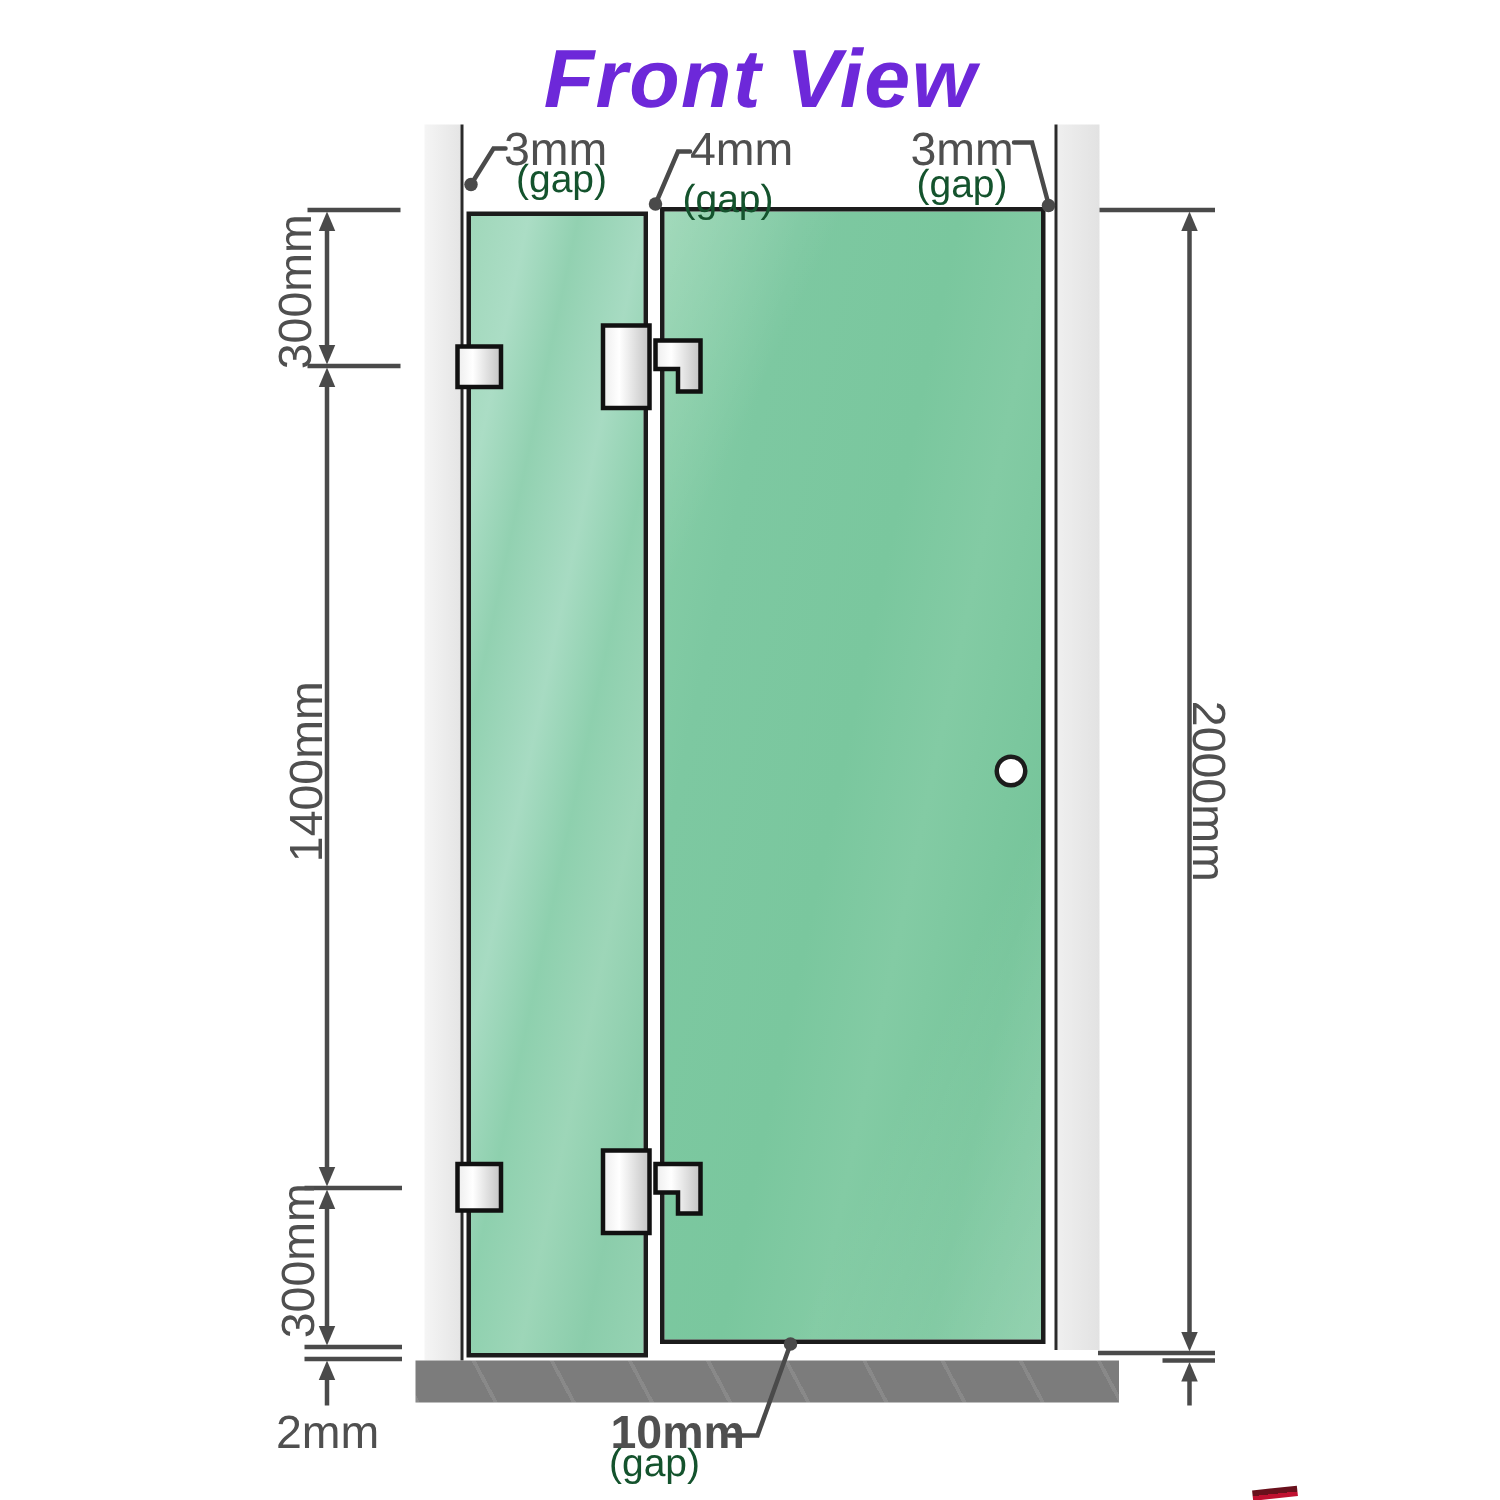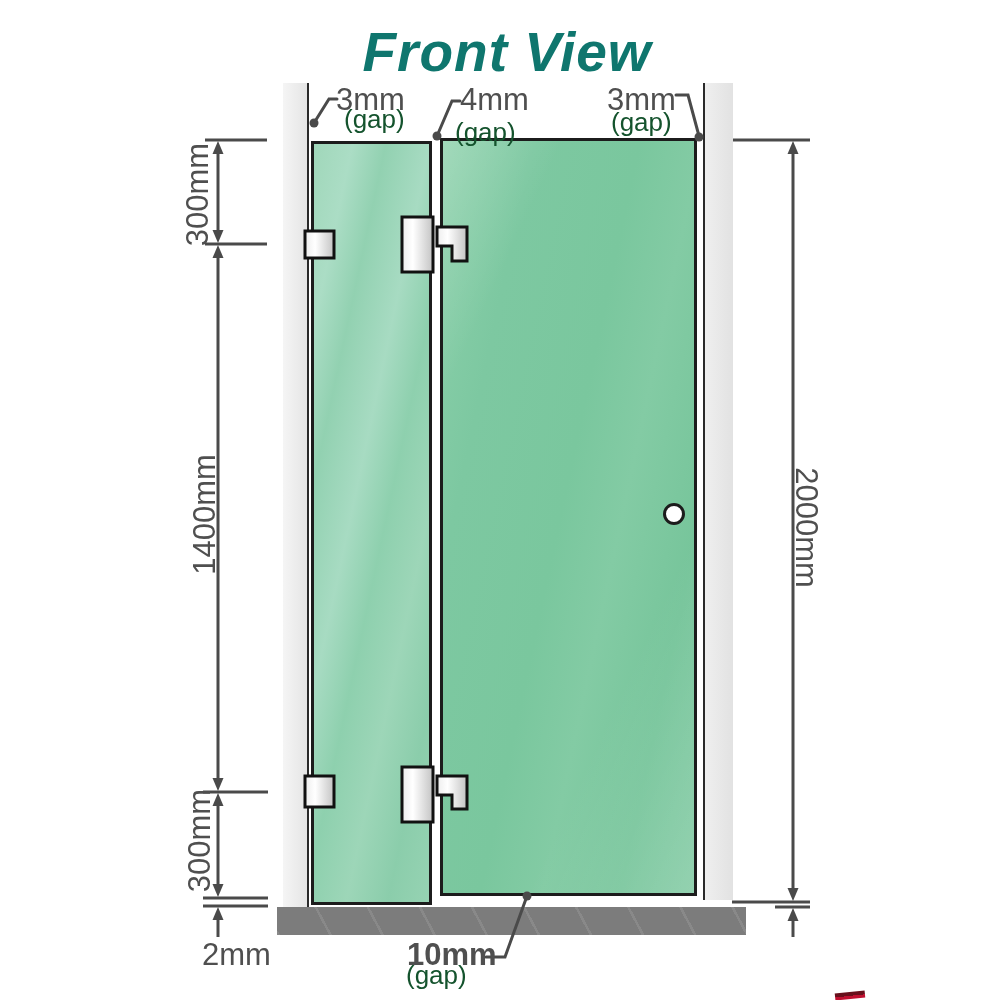--- a/index.html
+++ b/index.html
@@ -4,21 +4,21 @@
 <style>
   html,body{margin:0;padding:0;background:#fff;}
   #canvas{
     position:relative;width:1000px;height:1000px;background:#fff;overflow:hidden;
     font-family:"Liberation Sans",sans-serif;
   }
   .abs{position:absolute;}
   
   #title{
     left:257px;top:20px;width:500px;text-align:center;
-    font-size:55px;font-weight:bold;font-style:italic;color:#0f766e;letter-spacing:1px;
+    font-size:55px;font-weight:bold;font-style:italic;color:#6d28d9;letter-spacing:1px;
   }
   
   .wall{background:linear-gradient(to right,#f5f5f5,#e5e5e5);}
   #wall-left{left:283px;top:83px;width:24px;height:824px;border-right:2px solid #2a2a2a;}
   #wall-right{left:703px;top:83px;width:28px;height:817px;border-left:2px solid #2a2a2a;
     background:linear-gradient(to right,#efefef,#e2e2e2);}
   #floor{
     left:277px;top:907px;width:469px;height:28px;background-color:#7c7c7c;
     background-image:repeating-linear-gradient(62deg,rgba(255,255,255,0.10) 0 2.5px,transparent 2.5px 46px);
   }
@@ -41,21 +41,21 @@
   }
   
   .dim{color:#4f4f4f;font-size:31px;line-height:1;white-space:nowrap;}
   .gap{color:#14532d;font-size:26px;line-height:1;white-space:nowrap;}
   .rot-ccw{transform:rotate(-90deg);text-align:center;}
   .rot-cw{transform:rotate(90deg);text-align:center;}
   #lbl-left-top{left:137px;top:179px;width:120px;}
   #lbl-left-mid{left:134px;top:499px;width:140px;}
   #lbl-left-bot{left:139px;top:825px;width:120px;}
   #lbl-right{left:736px;top:512px;width:140px;}
-  #lbl-2mm{left:202px;top:939px;}
+  #lbl-2mm{left:184px;top:939px;}
   #lbl-3mm-l{left:336px;top:84px;}   #lbl-3mm-l-gap{left:344px;top:106px;}
   #lbl-4mm{left:460px;top:84px;}     #lbl-4mm-gap{left:455px;top:119px;}
   #lbl-3mm-r{left:607px;top:84px;}   #lbl-3mm-r-gap{left:611px;top:109px;}
   #lbl-10mm{left:407px;top:939px;font-weight:bold;}   #lbl-10mm-gap{left:406px;top:962px;}
   
   #overlay{left:0;top:0;width:1000px;height:1000px;pointer-events:none;}
   
   #logo-fragment{
     left:835px;top:992px;width:30px;height:7px;transform:rotate(-6deg);
     background:linear-gradient(to bottom,#69101c 0 55%,#c01030 55% 100%);

